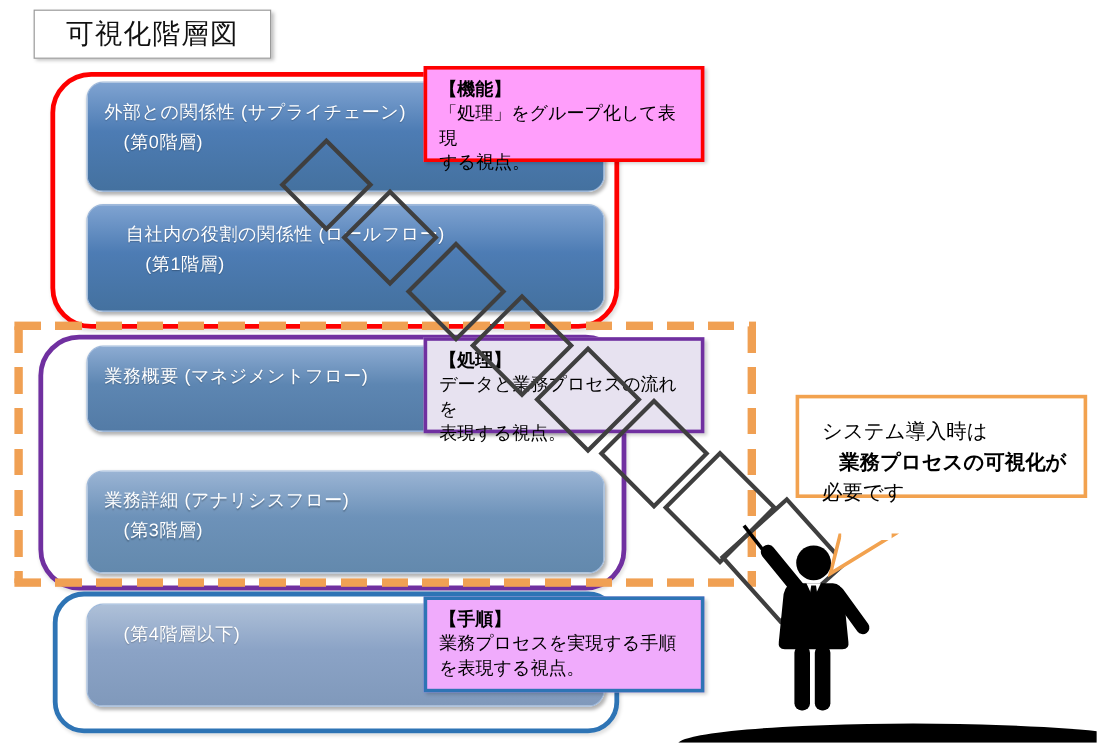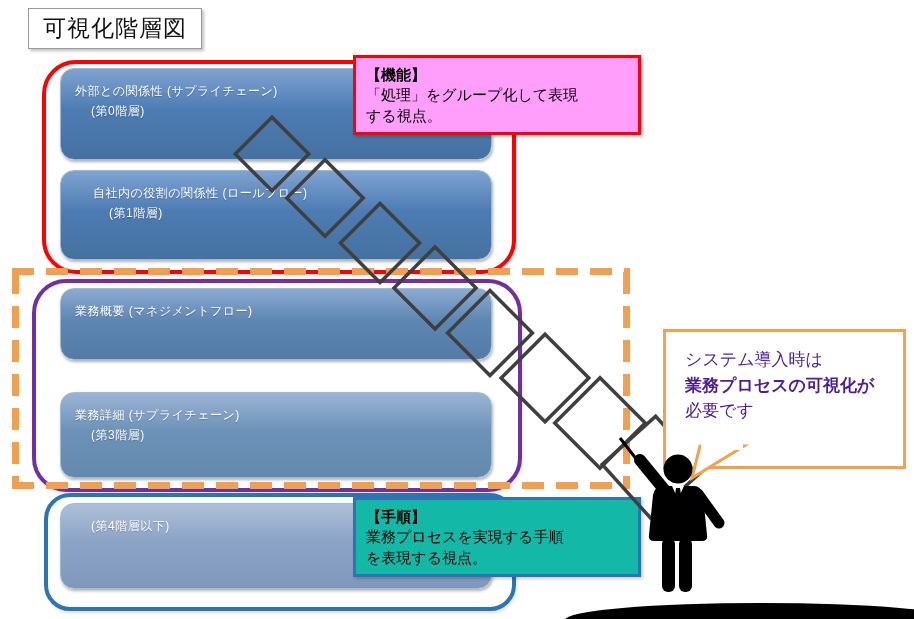--- a/index.html
+++ b/index.html
@@ -2,73 +2,73 @@
 <html><head>
 <meta charset="utf-8">
 <style>
   html,body{margin:0;padding:0;background:#fff;}
   #stage{
     position:relative;width:914px;height:619px;overflow:hidden;background:#ffffff;
     font-family:"Liberation Sans",sans-serif;
   }
   
   .title-box{
-    position:absolute;left:28px;top:8px;padding:4px 14px;background:#fff;
+    position:absolute;left:28px;top:8px;padding:4px 26px;background:#fff;
     border:1px solid #9a9a9a;box-shadow:2px 2px 3px rgba(0,0,0,.25);
     font-size:23px;color:#111;letter-spacing:1px;white-space:nowrap;
   }
   
   .group{position:absolute;background:transparent;box-shadow:1px 2px 3px rgba(0,0,0,.12);}
   .group.red   {left:42px; top:60px; width:466px;height:206px;border:4px solid #fe0000;border-radius:34px;}
   .group.purple{left:32px; top:279px;width:482px;height:205px;border:4px solid #7030a0;border-radius:34px;}
   .group.blue  {left:44px; top:493px;width:464px;height:110px;border:4px solid #2e74b5;border-radius:26px;}
   
   .dash{position:absolute;}
   .dash.h{height:7px;width:618px;left:12px;
     background:repeating-linear-gradient(90deg,#f0a053 0 22px,transparent 22px 34px);}
   .dash.v{width:7px;height:214px;top:272px;
     background:repeating-linear-gradient(180deg,#f0a053 0 22px,transparent 22px 34px);}
   .dash.top{top:268px;} .dash.bottom{top:482px;}
   .dash.left{left:12px;} .dash.right{left:623px;}
   
   .layer-box{
-    position:absolute;left:60px;width:432px;border-radius:14px;
+    position:absolute;left:72px;width:432px;border-radius:14px;
     border:1px solid #9fb9da;box-shadow:1px 2px 3px rgba(0,0,0,.3);
     color:#fff;padding:13px 0 0 14px;box-sizing:border-box;
-    font-size:12px;line-height:1.65;text-shadow:0 1px 1px rgba(0,0,0,.25);
+    font-size:15px;line-height:1.65;text-shadow:0 1px 1px rgba(0,0,0,.25);
     letter-spacing:.5px;
   }
   .layer-box .lv{margin-left:16px;}
   .t12{background:linear-gradient(180deg,#7fa3d1 0%,#4d7cb4 45%,#44719f 100%);}
   .t3 {background:linear-gradient(180deg,#8cabd2 0%,#5d86b2 45%,#537ba6 100%);}
   .t4 {background:linear-gradient(180deg,#9ab4d4 0%,#6d92b9 45%,#6389ad 100%);}
   .t5 {background:linear-gradient(180deg,#aec0d8 0%,#8ba3c6 45%,#8099bb 100%);}
   .b1{top:68px;height:92px;}
   .b2{top:170px;height:90px;padding-left:32px;}
   .b3{top:288px;height:72px;}
   .b4{top:392px;height:86px;}
   .b5{top:503px;height:86px;}
   
   .note{
-    position:absolute;left:353px;width:288px;height:80px;box-sizing:border-box;
+    position:absolute;left:353px;width:234px;height:80px;box-sizing:border-box;
     padding:7px 10px;font-size:15px;line-height:1.35;color:#000;
     box-shadow:2px 2px 3px rgba(0,0,0,.2);
   }
   .note .hd{font-weight:bold;}
   .note .bd{white-space:pre-line;}
   .note.fn{top:55px; background:#ff9efb;border:3px solid #fe0000;}
   .note.pr{top:281px;background:#e7e2f0;border:3px solid #7030a0;}
-  .note.te{top:497px;background:#14b8a6;border:3px solid #2e74b5;}
+  .note.te{top:497px;background:#f0abfc;border:3px solid #2e74b5;}
   
   .bubble{
-    position:absolute;left:663px;top:329px;width:243px;height:140px;box-sizing:border-box;
+    position:absolute;left:663px;top:329px;width:243px;height:86px;box-sizing:border-box;
     background:#fff;border:3px solid #f2a24f;padding:15px 0 0 19px;
-    font-size:17px;line-height:1.5;color:#4c1d95;
+    font-size:17px;line-height:1.5;color:#000000;
   }
-  .bubble .b{font-weight:bold;}
+  .bubble .b{font-weight:bold;text-align:center;}
   .tail{position:absolute;left:690px;top:444px;}
   
   .overlay{position:absolute;left:0;top:0;pointer-events:none;}
   .shadow-ellipse{
     position:absolute;left:565px;top:603px;width:392px;height:34px;
     background:#000;border-radius:50%;
   }
 </style>
 </head>
 <body>
@@ -86,36 +86,41 @@
     <div class="lv">(第0階層)</div>
   </div>
   <div class="layer-box t12 b2">
     <div>自社内の役割の関係性 (ロールフロー)</div>
     <div class="lv">(第1階層)</div>
   </div>
   <div class="layer-box t3 b3">
     <div>業務概要 (マネジメントフロー)</div>
   </div>
   <div class="layer-box t4 b4">
-    <div>業務詳細 (サプライチェーン)</div>
+    <div>業務詳細 (アナリシスフロー)</div>
     <div class="lv">(第3階層)</div>
   </div>
   <div class="layer-box t5 b5">
     <div class="lv">(第4階層以下)</div>
   </div>
 
   <div class="dash h top"></div>
   <div class="dash h bottom"></div>
   <div class="dash v left"></div>
   <div class="dash v right"></div>
 
   <div class="note fn">
     <div class="hd">【機能】</div>
     <div class="bd">「処理」をグループ化して表現
 する視点。</div>
+  </div>
+  <div class="note pr">
+    <div class="hd">【処理】</div>
+    <div class="bd">データと業務プロセスの流れを
+表現する視点。</div>
   </div>
   <div class="note te">
     <div class="hd">【手順】</div>
     <div class="bd">業務プロセスを実現する手順
 を表現する視点。</div>
   </div>
 
   <svg class="overlay" width="914" height="619" viewBox="0 0 914 619">
     <g fill="none" stroke="#3f3f3f" stroke-width="3.5">
       <rect x="246" y="128" width="52" height="52" transform="rotate(45 272 154)"></rect>

